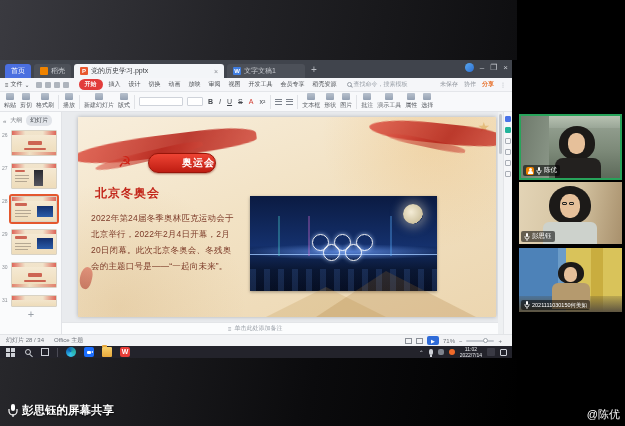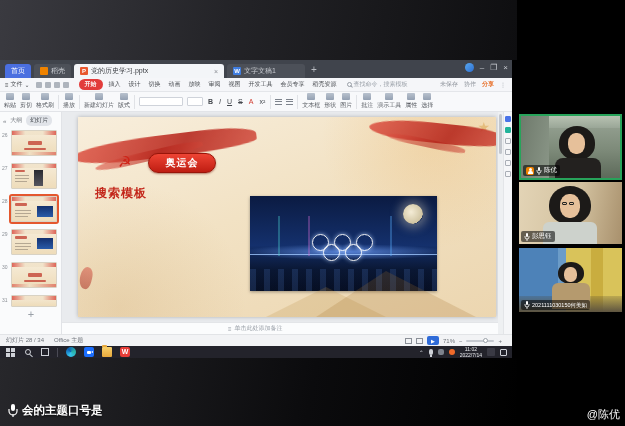--- a/index.html
+++ b/index.html
@@ -101,21 +101,21 @@
   .ribbon.l2 { left:16px; top:34px; width:110px; height:10px; transform:rotate(-13deg); opacity:.6; }
   .ribbon.r1 { right:-8px; top:6px; width:135px; height:20px; transform:rotate(6deg); }
   .ribbon.r2 { right:30px; top:22px; width:80px; height:8px; transform:rotate(12deg); opacity:.55; }
   .faint-star { position:absolute; right:6px; top:2px; color:#d89b3c; opacity:.45; font-size:14px; }
   .slide-title { position:absolute; left:112px; top:10px; width:190px; text-align:center;
     font-family:"DejaVu Serif", serif; font-weight:bold; font-size:13px; letter-spacing:5px;
     color:#c1271a; text-shadow:0 1px 0 rgba(255,255,255,.5); }
   .emblem { position:absolute; left:40px; top:36px; color:#cf2418; font-size:15px; }
   .badge { position:absolute; left:70px; top:36px; width:68px; height:20px; border-radius:10px;
     background:linear-gradient(#ee4434,#bf1d12); border:1px solid #991509;
-    color:#fff; font-weight:bold; font-size:10px; display:flex; align-items:center; justify-content:center;
+    color:#fff; font-weight:bold; font-size:10px; display:flex; align-items:center; justify-content:flex-end;
     box-shadow:0 1px 2px rgba(120,20,10,.5); letter-spacing:1px; }
   .slide-sub { position:absolute; left:17px; top:68px; font-size:12px; font-weight:bold; color:#c3261a; letter-spacing:1px; }
   .slide-body { position:absolute; left:13px; top:93px; width:165px; font-size:8.5px; line-height:16px;
     color:#7c3a28; white-space:pre-line; letter-spacing:.2px; }
   .mountain { position:absolute; bottom:0; width:0; height:0; opacity:.22; }
   .m1 { right:20px; border-left:70px solid transparent; border-right:90px solid transparent; border-bottom:46px solid #a5702f; }
   .m2 { right:110px; border-left:60px solid transparent; border-right:60px solid transparent; border-bottom:30px solid #b98b45; }
   .seal { position:absolute; left:2px; bottom:28px; width:12px; height:22px; background:linear-gradient(#d24a3c,#a21d12); opacity:.5; border-radius:50% 50% 40% 60%; transform:rotate(14deg); }
 
   .stadium { position:absolute; left:172px; top:79px; width:187px; height:95px; overflow:hidden;
@@ -432,21 +432,25 @@
     <span class="faint-star">★</span>
     <div class="ribbon l1"></div>
     <div class="ribbon l2"></div>
     <div class="ribbon r1"></div>
     <div class="ribbon r2"></div>
 
     <span class="emblem">☭</span>
     <div class="badge">
         <span>奥运会</span>
       </div>
-    <div class="slide-sub">搜索模板</div>
+    <div class="slide-sub">北京冬奥会</div>
+    <div class="slide-body">2022年第24届冬季奥林匹克运动会于
+北京举行，2022年2月4日开幕，2月
+20日闭幕。此次北京冬奥会、冬残奥
+会的主题口号是——“一起向未来”。</div>
 
     <div class="stadium">
       <div class="moon"></div>
       <div class="glowband"></div>
       <div class="horizon"></div>
       <div class="streak" style="left:28px;background:#4ad0d0;"></div>
       <div class="streak" style="left:58px;background:#d06ad0;"></div>
       <div class="streak" style="left:140px;background:#5ab0ff;"></div>
       <div class="rings">
         <span class="ring" style="left:0;top:0;"></span>
@@ -590,17 +594,17 @@
       <span>2021111030150何美如</span>
     </div>
   </div>
 
   <div class="abs share-overlay">
     <svg width="10" height="13" viewBox="0 0 10 13">
         <rect x="3" y="0" width="4" height="7" rx="2" fill="#fff"></rect>
         <path d="M1 5v2a4 4 0 0 0 8 0V5" stroke="#fff" stroke-width="1.2" fill="none"></path>
         <rect x="4.4" y="10" width="1.2" height="3" fill="#fff"></rect>
       </svg>
-    <span>会的主题口号是</span>
+    <span>彭思钰的屏幕共享</span>
   </div>
   <div class="abs watermark">@陈优</div>
 
 </div>
 
 </body></html>

